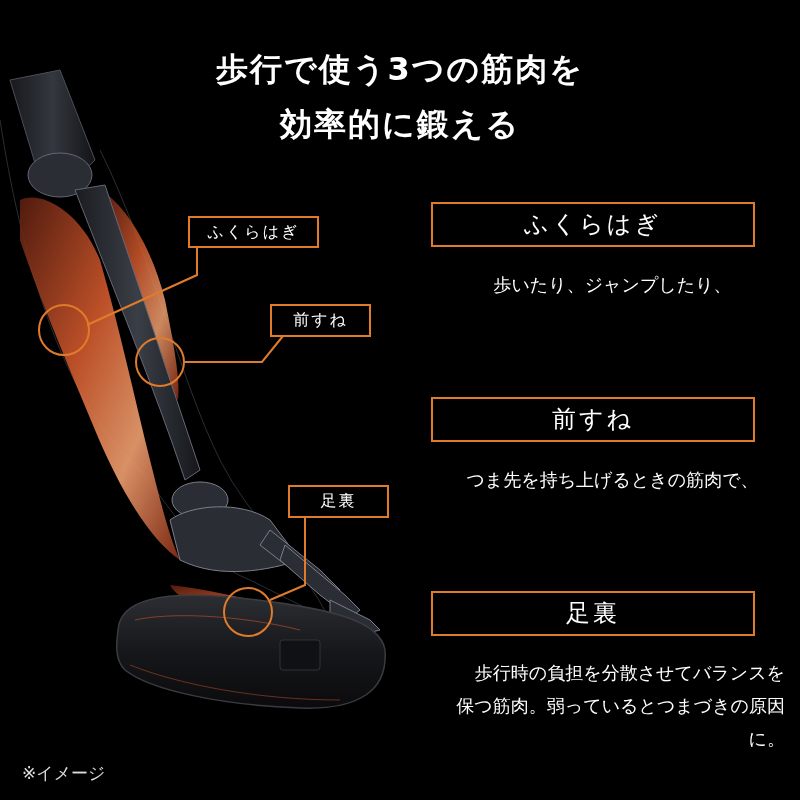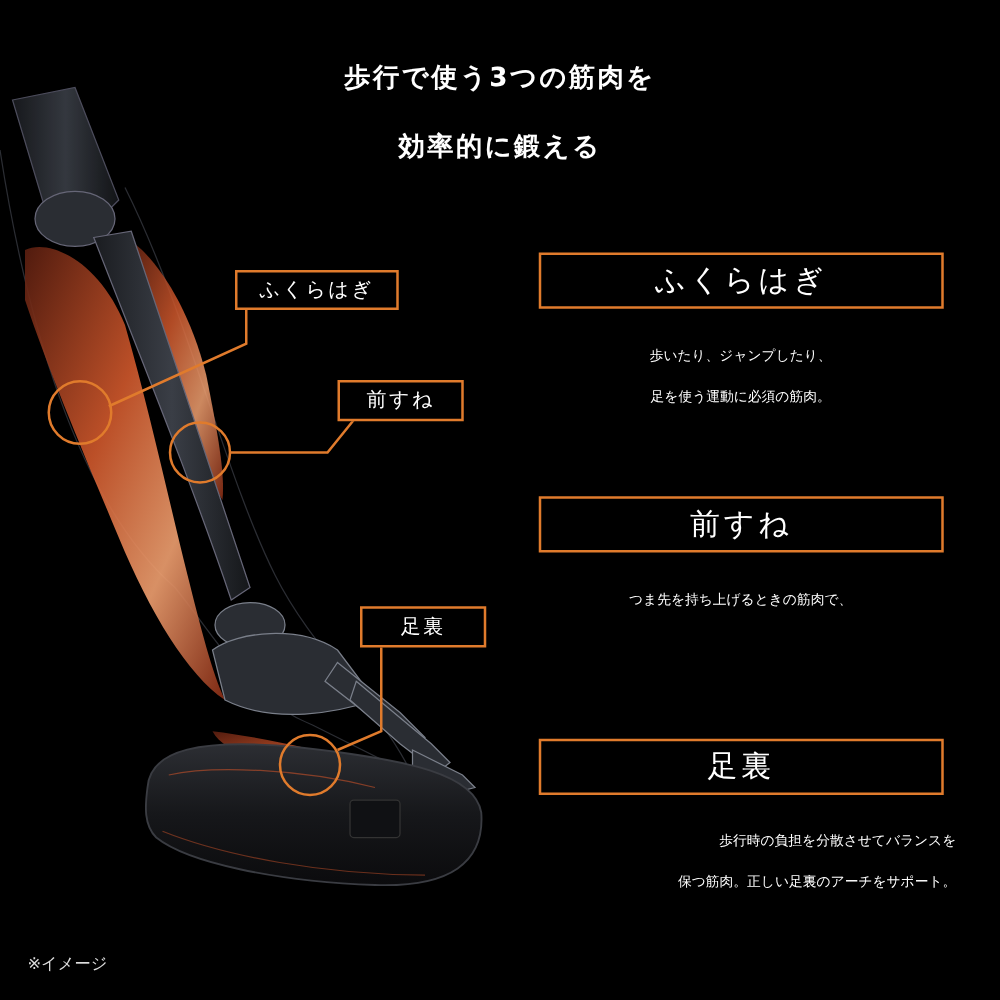--- a/index.html
+++ b/index.html
@@ -1,31 +1,31 @@
 <!DOCTYPE html>
 <html><head>
 <meta charset="utf-8">
 <style>
   html, body { margin: 0; padding: 0; background: #000; }
   body { width: 800px; height: 800px; position: relative; overflow: hidden;
          font-family: "DejaVu Sans", "Liberation Sans", sans-serif; color: #fff; }
   .title { position: absolute; left: 0; width: 800px; text-align: center;
-           font-weight: bold; font-size: 21px; letter-spacing: 2px; color: #fff; }
+           font-weight: bold; font-size: 32px; letter-spacing: 2px; color: #fff; }
   .title.l1 { top: 48px; }
   .title.l2 { top: 103px; }
   .illustration { position: absolute; left: 0; top: 0; width: 800px; height: 800px; }
   .callout { position: absolute; border: 2px solid #e07b2c; background: #000;
              color: #fff; font-size: 16px; text-align: center; box-sizing: border-box;
              line-height: 28px; letter-spacing: 2px; }
   .muscle-box { position: absolute; left: 431px; width: 324px; height: 45px;
                 border: 2px solid #e07b2c; box-sizing: border-box; text-align: center;
                 font-size: 24px; line-height: 41px; letter-spacing: 3px; color: #fff; }
-  .desc { position: absolute; left: 420px; width: 345px; text-align: center;
-          font-size: 11px; line-height: 33px; color: #fff; }
-  .note { position: absolute; left: 22px; top: 762px; font-size: 13px; color: #ddd; }
+  .desc { position: absolute; left: 440px; width: 345px; text-align: center;
+          font-size: 18px; line-height: 33px; color: #fff; }
+  .note { position: absolute; left: 22px; top: 762px; font-size: 17px; color: #ddd; }
 </style>
 </head>
 <body>
 
 <svg class="illustration" viewBox="0 0 800 800" xmlns="http://www.w3.org/2000/svg">
   <defs>
     <linearGradient id="muscleGrad" x1="0" y1="0" x2="1" y2="1">
       <stop offset="0" stop-color="#5a1e10"></stop>
       <stop offset="0.4" stop-color="#d0582c"></stop>
       <stop offset="0.7" stop-color="#f0a070"></stop>
@@ -94,31 +94,30 @@
 </div>
 <div class="callout" style="left:288px; top:485px; width:101px; height:33px;">
   <span>足裏</span>
 </div>
 
 <div class="muscle-box" style="top:202px;">
   <span>ふくらはぎ</span>
 </div>
 <div class="desc" style="top:268px;">
   <div>歩いたり、ジャンプしたり、</div>
-  <div>足を使う運動に必須の筋肉。</div>
 </div>
 
 <div class="muscle-box" style="top:397px;">
   <span>前すね</span>
 </div>
 <div class="desc" style="top:463px;">
   <div>つま先を持ち上げるときの筋肉で、</div>
 </div>
 
 <div class="muscle-box" style="top:591px;">
   <span>足裏</span>
 </div>
 <div class="desc" style="top:656px;text-align:right;">
   <div>歩行時の負担を分散させてバランスを</div>
-  <div>保つ筋肉。正しい足裏のアーチをサポート。</div>
+  <div>保つ筋肉。弱っているとつまづきの原因に。</div>
 </div>
 
 <div class="note">※イメージ</div>
 
 </body></html>

